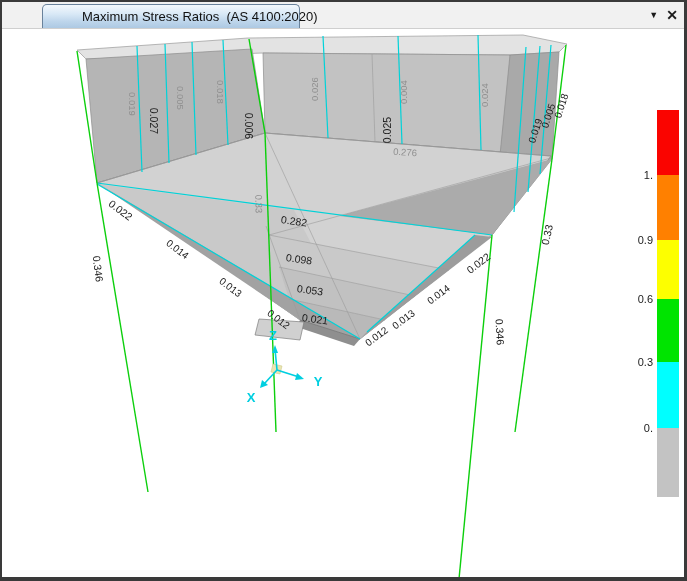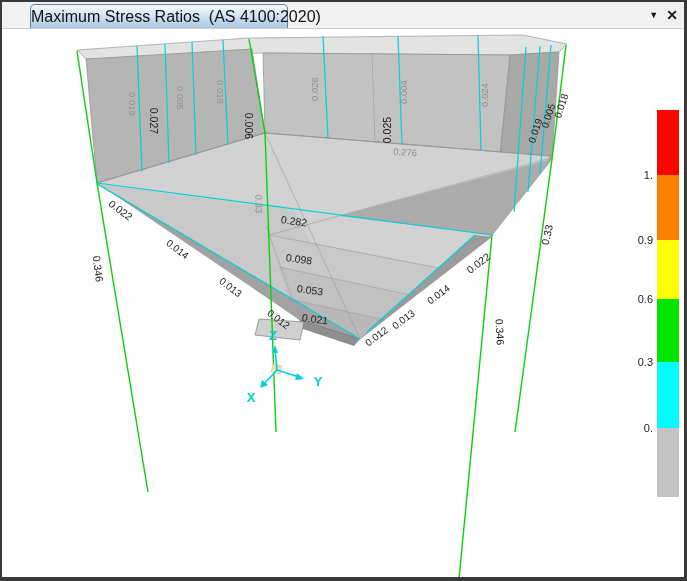--- a/index.html
+++ b/index.html
@@ -1,22 +1,22 @@
 <!DOCTYPE html>
 <html><head>
 <meta charset="utf-8">
 <style>
   html,body{margin:0;padding:0;background:#e8e8e8;font-family:"Liberation Sans",sans-serif;}
   #window{position:relative;width:687px;height:581px;box-sizing:border-box;
           background:#ffffff;border:2px solid #3a3a3a;border-bottom-width:4px;border-right-width:3px;overflow:hidden;}
   #titlebar{position:relative;height:26px;background:#f1f1f1;border-bottom:1px solid #cfcfcf;}
-  #title-tab{position:absolute;left:28px;top:2px;width:258px;height:24px;box-sizing:border-box;
+  #title-tab{position:absolute;left:40px;top:2px;width:258px;height:24px;box-sizing:border-box;
              border:1px solid #69829b;border-bottom:none;border-radius:5px 5px 0 0;
              background:linear-gradient(#f4f9fd 0%,#d8e8f6 40%,#bdd5eb 72%,#adc9e3 100%);
-             text-align:center;line-height:23px;font-size:16px;color:#111;white-space:pre;}
+             text-align:center;line-height:23px;font-size:13px;color:#111;white-space:pre;padding-left:39px;}
   #tab-icons{position:absolute;right:6px;top:0;height:26px;display:flex;align-items:center;gap:8px;}
   #dropdown-btn{font-size:9px;color:#1a1a1a;cursor:default;}
   #close-btn{font-size:14px;color:#1a1a1a;font-weight:bold;cursor:default;line-height:14px;}
   #view{display:block;}
   text.sl{font-family:"Liberation Sans",sans-serif;}
 </style>
 </head>
 <body>
 
 <div id="window">

